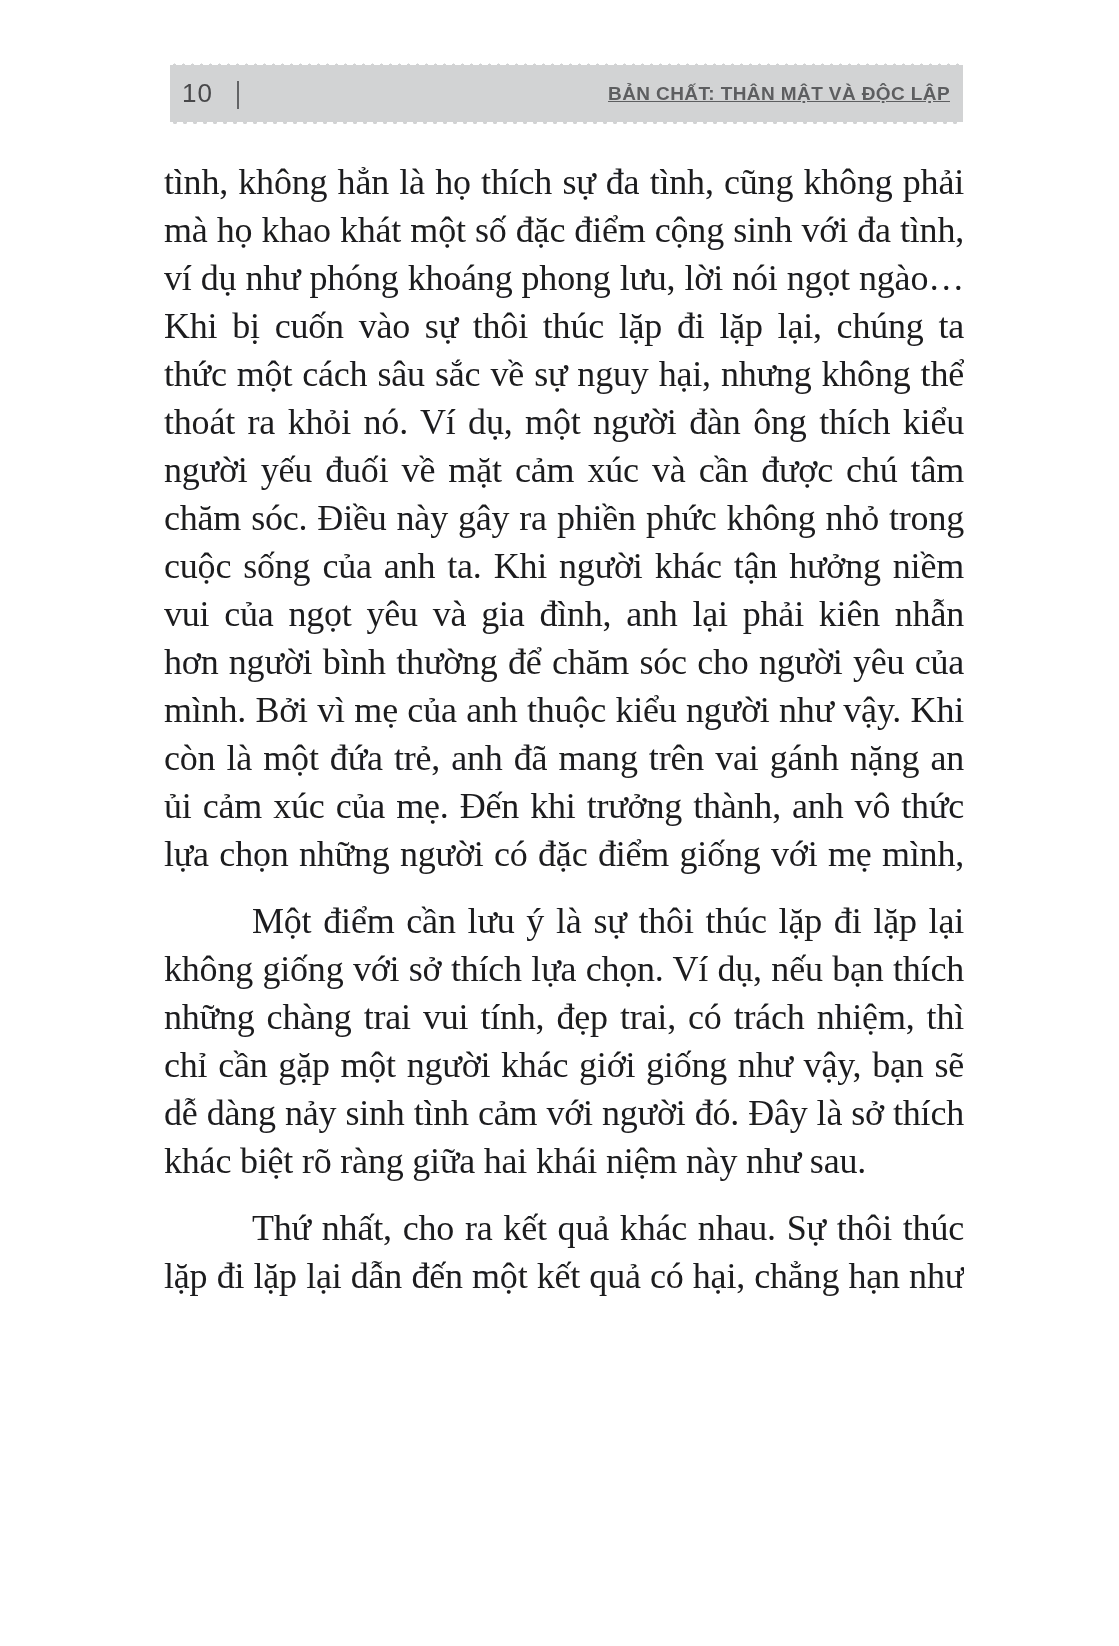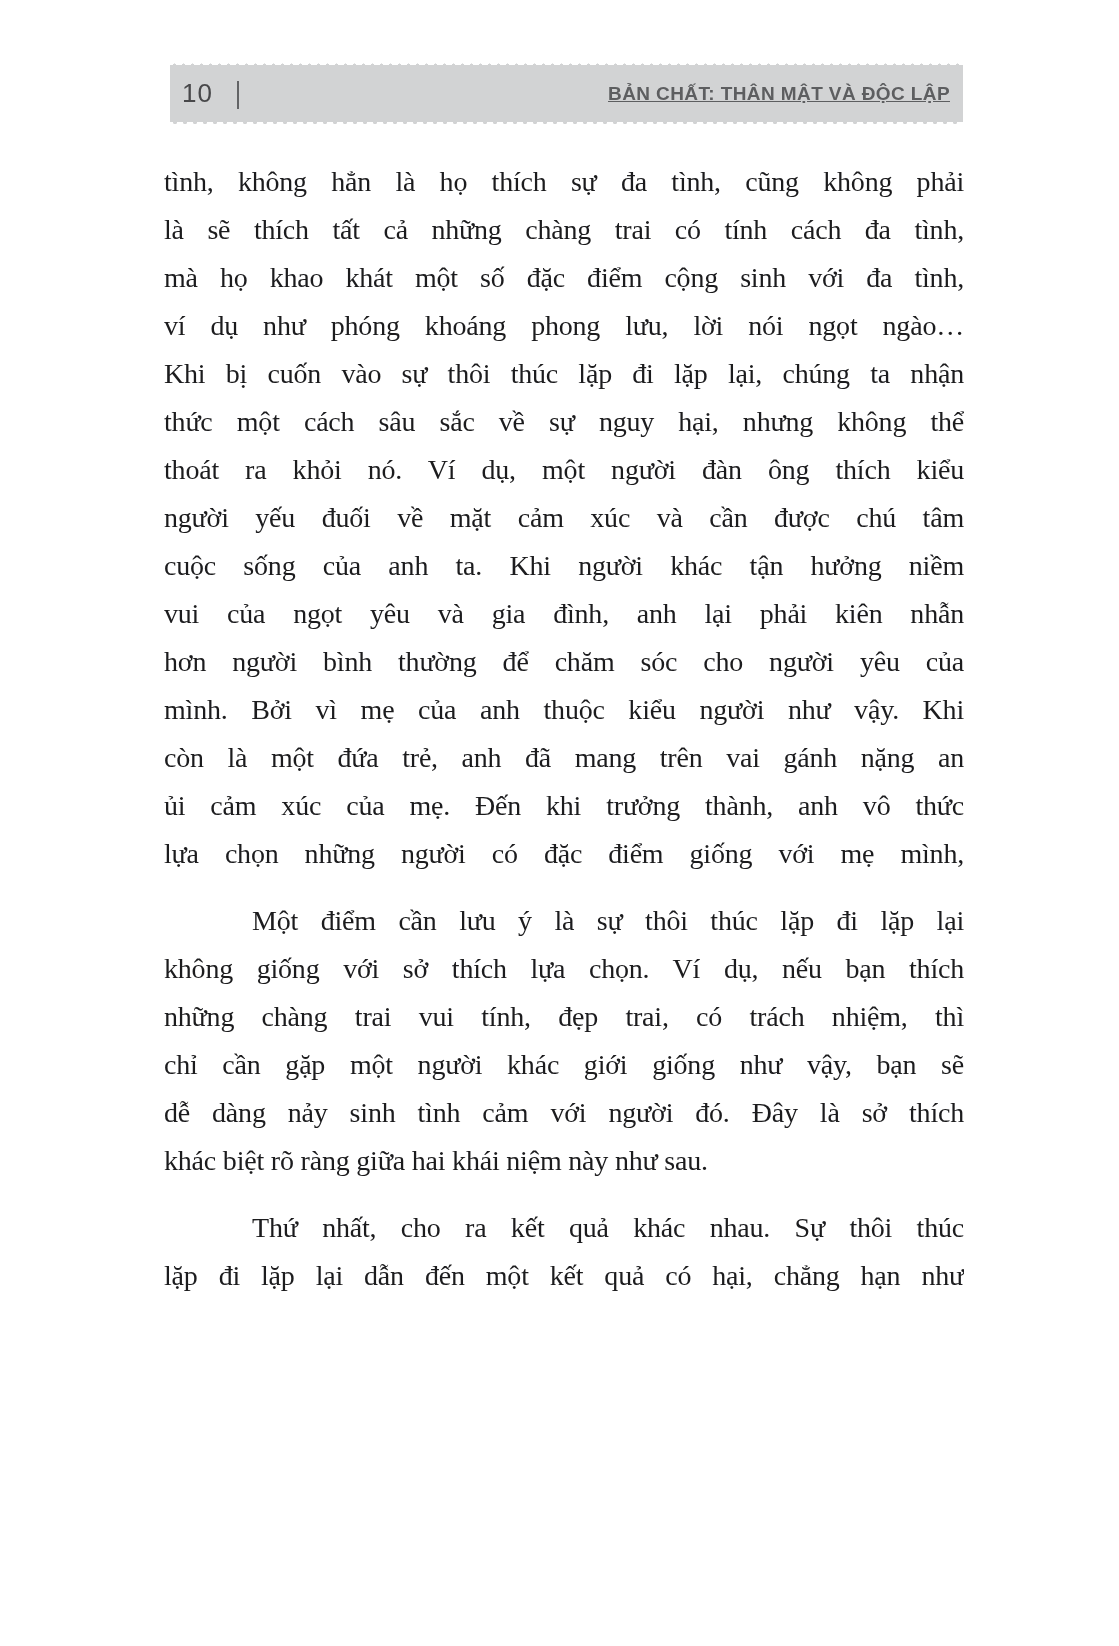--- a/index.html
+++ b/index.html
@@ -72,21 +72,21 @@
     text-decoration: underline;
   }
 
   
   .body-text {
     position: absolute;
     left: 164px;
     top: 158px;
     width: 800px;
     color: #1c1c1e;
-    font-size: 28px;
+    font-size: 36px;
     letter-spacing: -0.2px;
   }
   .paragraph { margin: 0; }
   .paragraph + .paragraph { margin-top: 19px; }
   .line {
     height: 48px;
     line-height: 48px;
     text-align: justify;
     text-align-last: justify;
     white-space: normal;
@@ -106,27 +106,27 @@
     <span class="header-left">
       <span class="page-number">10</span>
       <span class="page-number-separator"></span>
     </span>
     <span class="running-title">BẢN CHẤT: THÂN MẬT VÀ ĐỘC LẬP</span>
   </div>
 
   <div class="body-text">
       <div class="paragraph">
         <div class="line">tình, không hẳn là họ thích sự đa tình, cũng không phải</div>
-        <div class="line">là sẽ thích tất cả những chàng trai có tính cách đa tình,</div>
         <div class="line">mà họ khao khát một số đặc điểm cộng sinh với đa tình,</div>
         <div class="line">ví dụ như phóng khoáng phong lưu, lời nói ngọt ngào…</div>
         <div class="line">Khi bị cuốn vào sự thôi thúc lặp đi lặp lại, chúng ta nhận</div>
         <div class="line">thức một cách sâu sắc về sự nguy hại, nhưng không thể</div>
         <div class="line">thoát ra khỏi nó. Ví dụ, một người đàn ông thích kiểu</div>
         <div class="line">người yếu đuối về mặt cảm xúc và cần được chú tâm</div>
+        <div class="line">chăm sóc. Điều này gây ra phiền phức không nhỏ trong</div>
         <div class="line">cuộc sống của anh ta. Khi người khác tận hưởng niềm</div>
         <div class="line">vui của ngọt yêu và gia đình, anh lại phải kiên nhẫn</div>
         <div class="line">hơn người bình thường để chăm sóc cho người yêu của</div>
         <div class="line">mình. Bởi vì mẹ của anh thuộc kiểu người như vậy. Khi</div>
         <div class="line">còn là một đứa trẻ, anh đã mang trên vai gánh nặng an</div>
         <div class="line">ủi cảm xúc của mẹ. Đến khi trưởng thành, anh vô thức</div>
         <div class="line">lựa chọn những người có đặc điểm giống với mẹ mình,</div>
       </div>
       <div class="paragraph">
         <div class="line indent">Một điểm cần lưu ý là sự thôi thúc lặp đi lặp lại</div>

